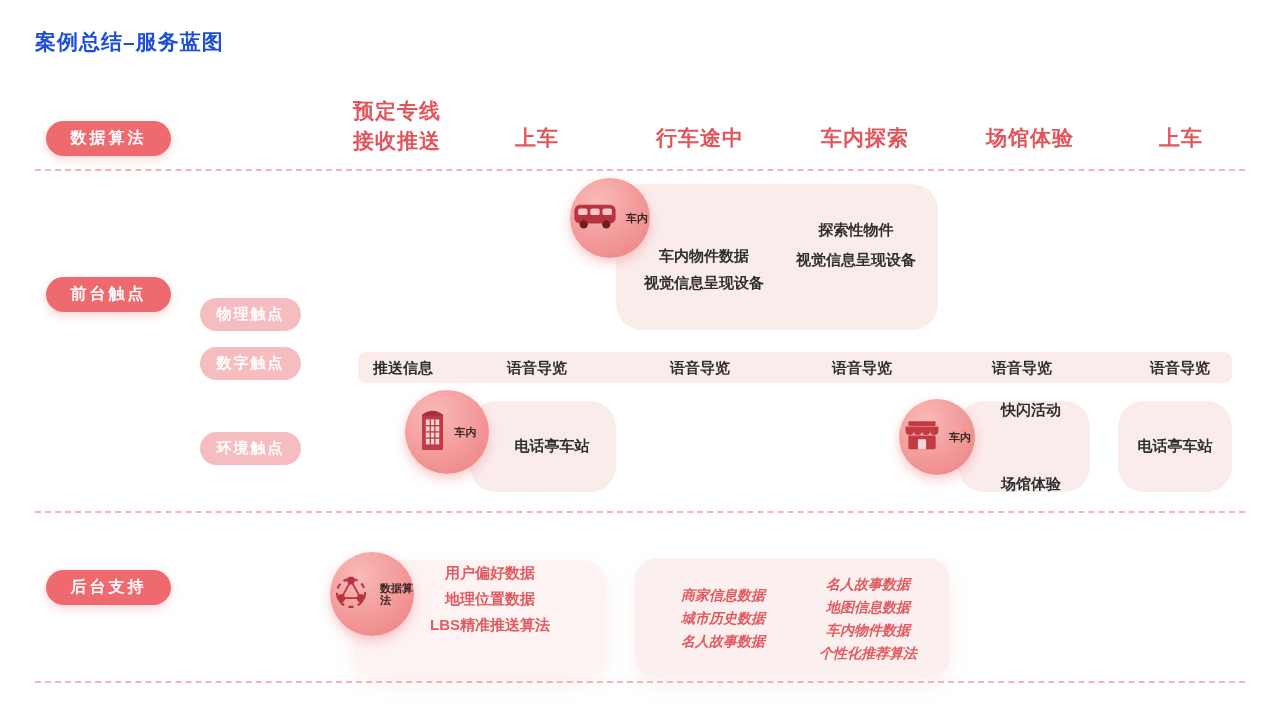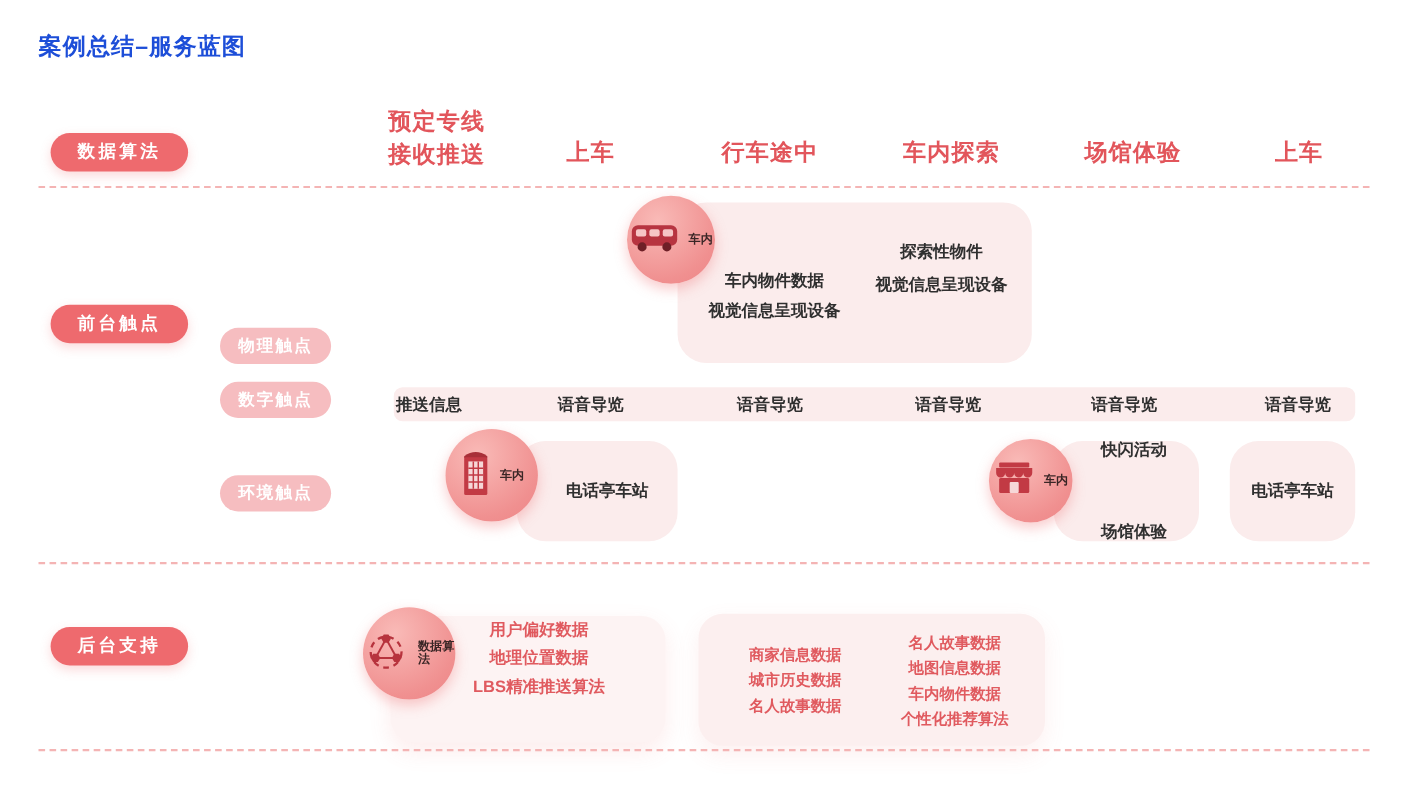--- a/index.html
+++ b/index.html
@@ -51,32 +51,32 @@
   #circle-data{left:330px;top:552px;width:84px;height:84px;}
   
   .box{background:#fbecec;border-radius:26px;z-index:1;}
   #box-exp{left:616px;top:184px;width:322px;height:146px;}
   .exp-col{position:absolute;text-align:center;font-weight:700;font-size:15px;color:#2f2f2f;}
   .exp-left{left:12px;top:58px;width:152px;line-height:27px;}
   .exp-right{left:164px;top:31px;width:152px;line-height:30px;}
   
   .bar{left:358px;top:352px;width:874px;height:31px;background:#fbecec;border-radius:8px;z-index:1;}
   .bar-item{position:absolute;top:7px;transform:translateX(-50%);font-size:15px;font-weight:700;color:#2f2f2f;white-space:nowrap;}
-  #bar0{left:32px;} #bar1{left:179px;} #bar2{left:342px;} #bar3{left:504px;} #bar4{left:664px;} #bar5{left:822px;}
+  #bar0{left:45px;} #bar1{left:179px;} #bar2{left:342px;} #bar3{left:504px;} #bar4{left:664px;} #bar5{left:822px;}
   
   #box-booth{left:470px;top:401px;width:146px;height:91px;display:flex;align-items:center;justify-content:center;padding-left:18px;box-sizing:border-box;}
   #box-popup{left:958px;top:401px;width:132px;height:91px;display:flex;flex-direction:column;align-items:center;justify-content:center;line-height:33px;padding-left:14px;box-sizing:border-box;gap:41px;}
   #box-rightbooth{left:1118px;top:401px;width:114px;height:91px;display:flex;align-items:center;justify-content:center;}
   .box-text{font-size:15px;font-weight:700;color:#2f2f2f;white-space:nowrap;}
   
   #box-data1{left:355px;top:560px;width:250px;height:115px;background:#fdf3f3;border-radius:22px;
     display:flex;flex-direction:column;align-items:center;justify-content:flex-start;line-height:26px;
     box-shadow:0 8px 20px rgba(238,106,110,.12);padding-left:20px;box-sizing:border-box;}
   #box-data2{left:635px;top:558px;width:315px;height:120px;background:#fcefef;border-radius:22px;
-    box-shadow:0 8px 20px rgba(238,106,110,.10);}
+    box-shadow:0 8px 20px rgba(238,106,110,.10);font-style:italic;}
   .red-line{font-size:15px;font-weight:700;color:#e05a5f;white-space:nowrap;}
   .d2-col{position:absolute;text-align:center;line-height:23px;}
   .d2-left{left:18px;top:26px;width:140px;}
   .d2-right{left:160px;top:15px;width:146px;}
   .d2-col .red-line{font-size:14px;}
 </style>
 </head>
 <body>
 
 <div class="canvas">

